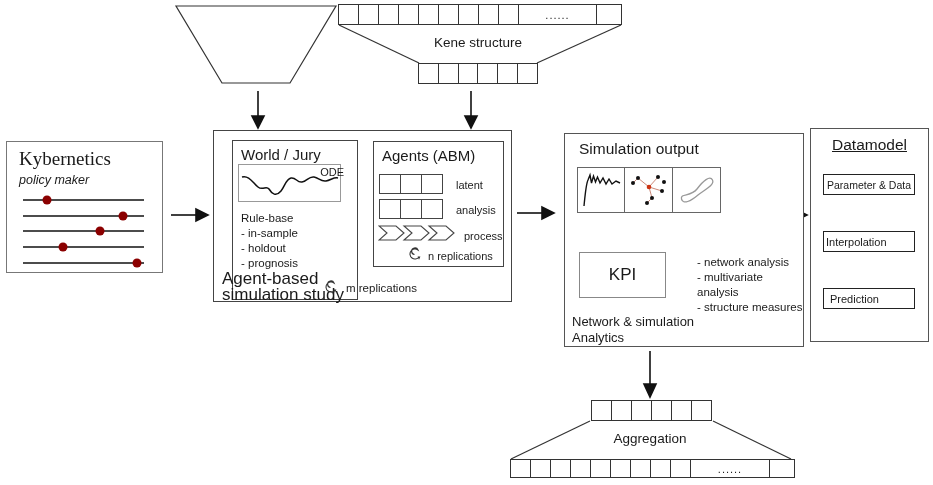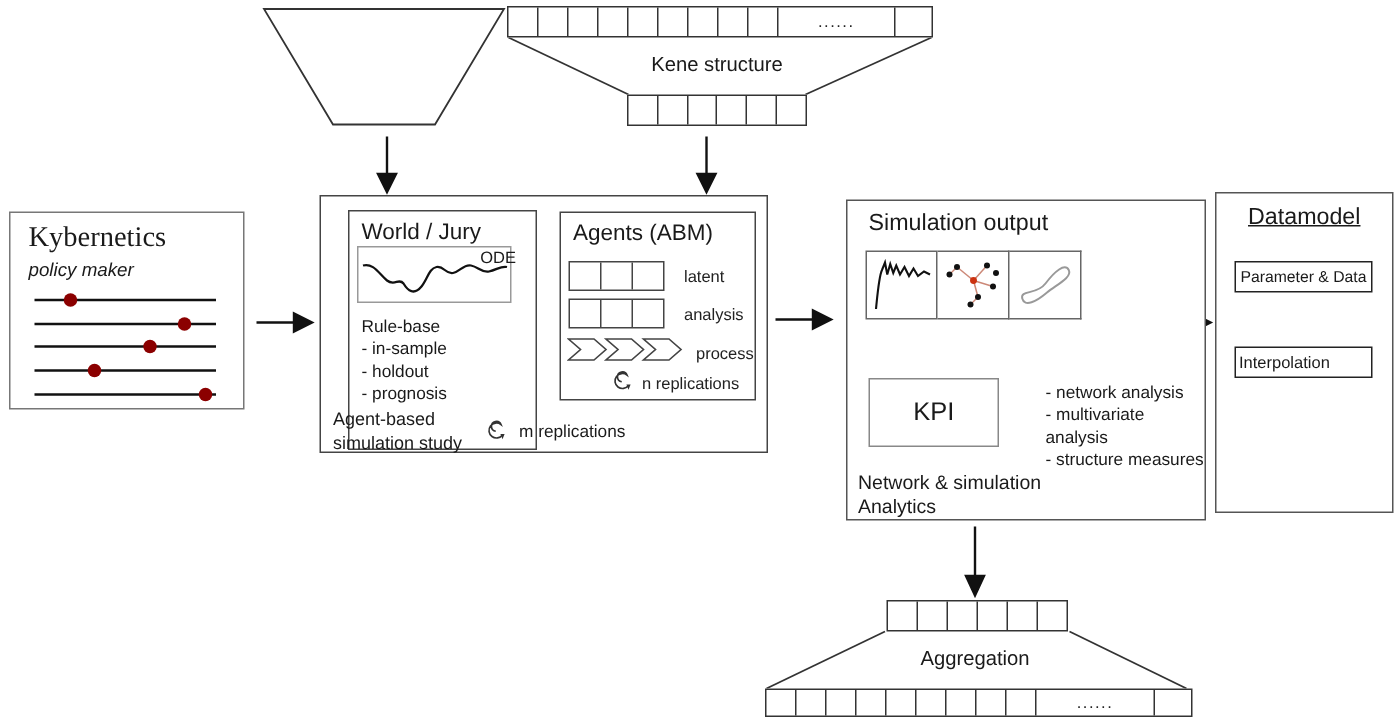--- a/index.html
+++ b/index.html
@@ -173,21 +173,21 @@
       </g>
     </svg>
     <div class="rowlabel" style="left:90px;top:88px;">process</div>
     <svg class="abs" style="left:28px;top:103px;" width="24" height="20">
       <path d="M17,12 A5,5 0 1 1 16,5 A3.3,3.3 0 1 0 12.5,9.5" fill="none" stroke="#333" stroke-width="1.1"></path>
       <polygon points="15.6,11.4 18.4,11.4 17,14.8" fill="#333"></polygon>
     </svg>
     <div class="rowlabel" style="left:54px;top:108px;">n replications</div>
   </div>
 
-  <div class="abs" style="left:222px;top:271px;font-size:12px;line-height:16px;">
+  <div class="abs" style="left:222px;top:271px;font-size:17px;line-height:16px;">
     <div>Agent-based</div>
     <div>simulation study</div>
   </div>
   <svg class="abs" style="left:318px;top:278px;" width="24" height="20">
     <path d="M17,12 A5,5 0 1 1 16,5 A3.3,3.3 0 1 0 12.5,9.5" fill="none" stroke="#333" stroke-width="1.1"></path>
     <polygon points="15.6,11.4 18.4,11.4 17,14.8" fill="#333"></polygon>
   </svg>
   <div class="abs" style="left:346px;top:282px;font-size:11.5px;">m replications</div>
 
   <div class="abs box" style="left:564px;top:133px;width:240px;height:214px;border-color:#555;">
@@ -241,20 +241,23 @@
   </div>
 
   <div class="abs box" style="left:810px;top:128px;width:119px;height:214px;border-color:#555;text-decoration:underline;">
     <div style="padding:7px 0 0 0;text-align:center;font-size:15.5px;">Datamodel</div>
     <div class="abs ctr" style="left:12px;top:45px;width:92px;height:21px;border:1.5px solid #222;font-size:10.5px;">
       <span>Parameter &amp; Data</span>
     </div>
     <div class="abs" style="left:12px;top:102px;width:92px;height:21px;border:1.5px solid #222;font-size:11px;display:flex;align-items:center;padding-left:2px;">
       <span>Interpolation</span>
     </div>
+    <div class="abs" style="left:12px;top:159px;width:92px;height:21px;border:1.5px solid #222;font-size:11px;display:flex;align-items:center;padding-left:6px;">
+      <span>Prediction</span>
+    </div>
   </div>
 
   <div class="abs strip" style="left:591px;top:400px;width:121px;height:21px;">
     <div class="cells grow">
         <div class="cell"></div>
         <div class="cell"></div>
         <div class="cell"></div>
         <div class="cell"></div>
         <div class="cell"></div>
         <div class="cell"></div>

